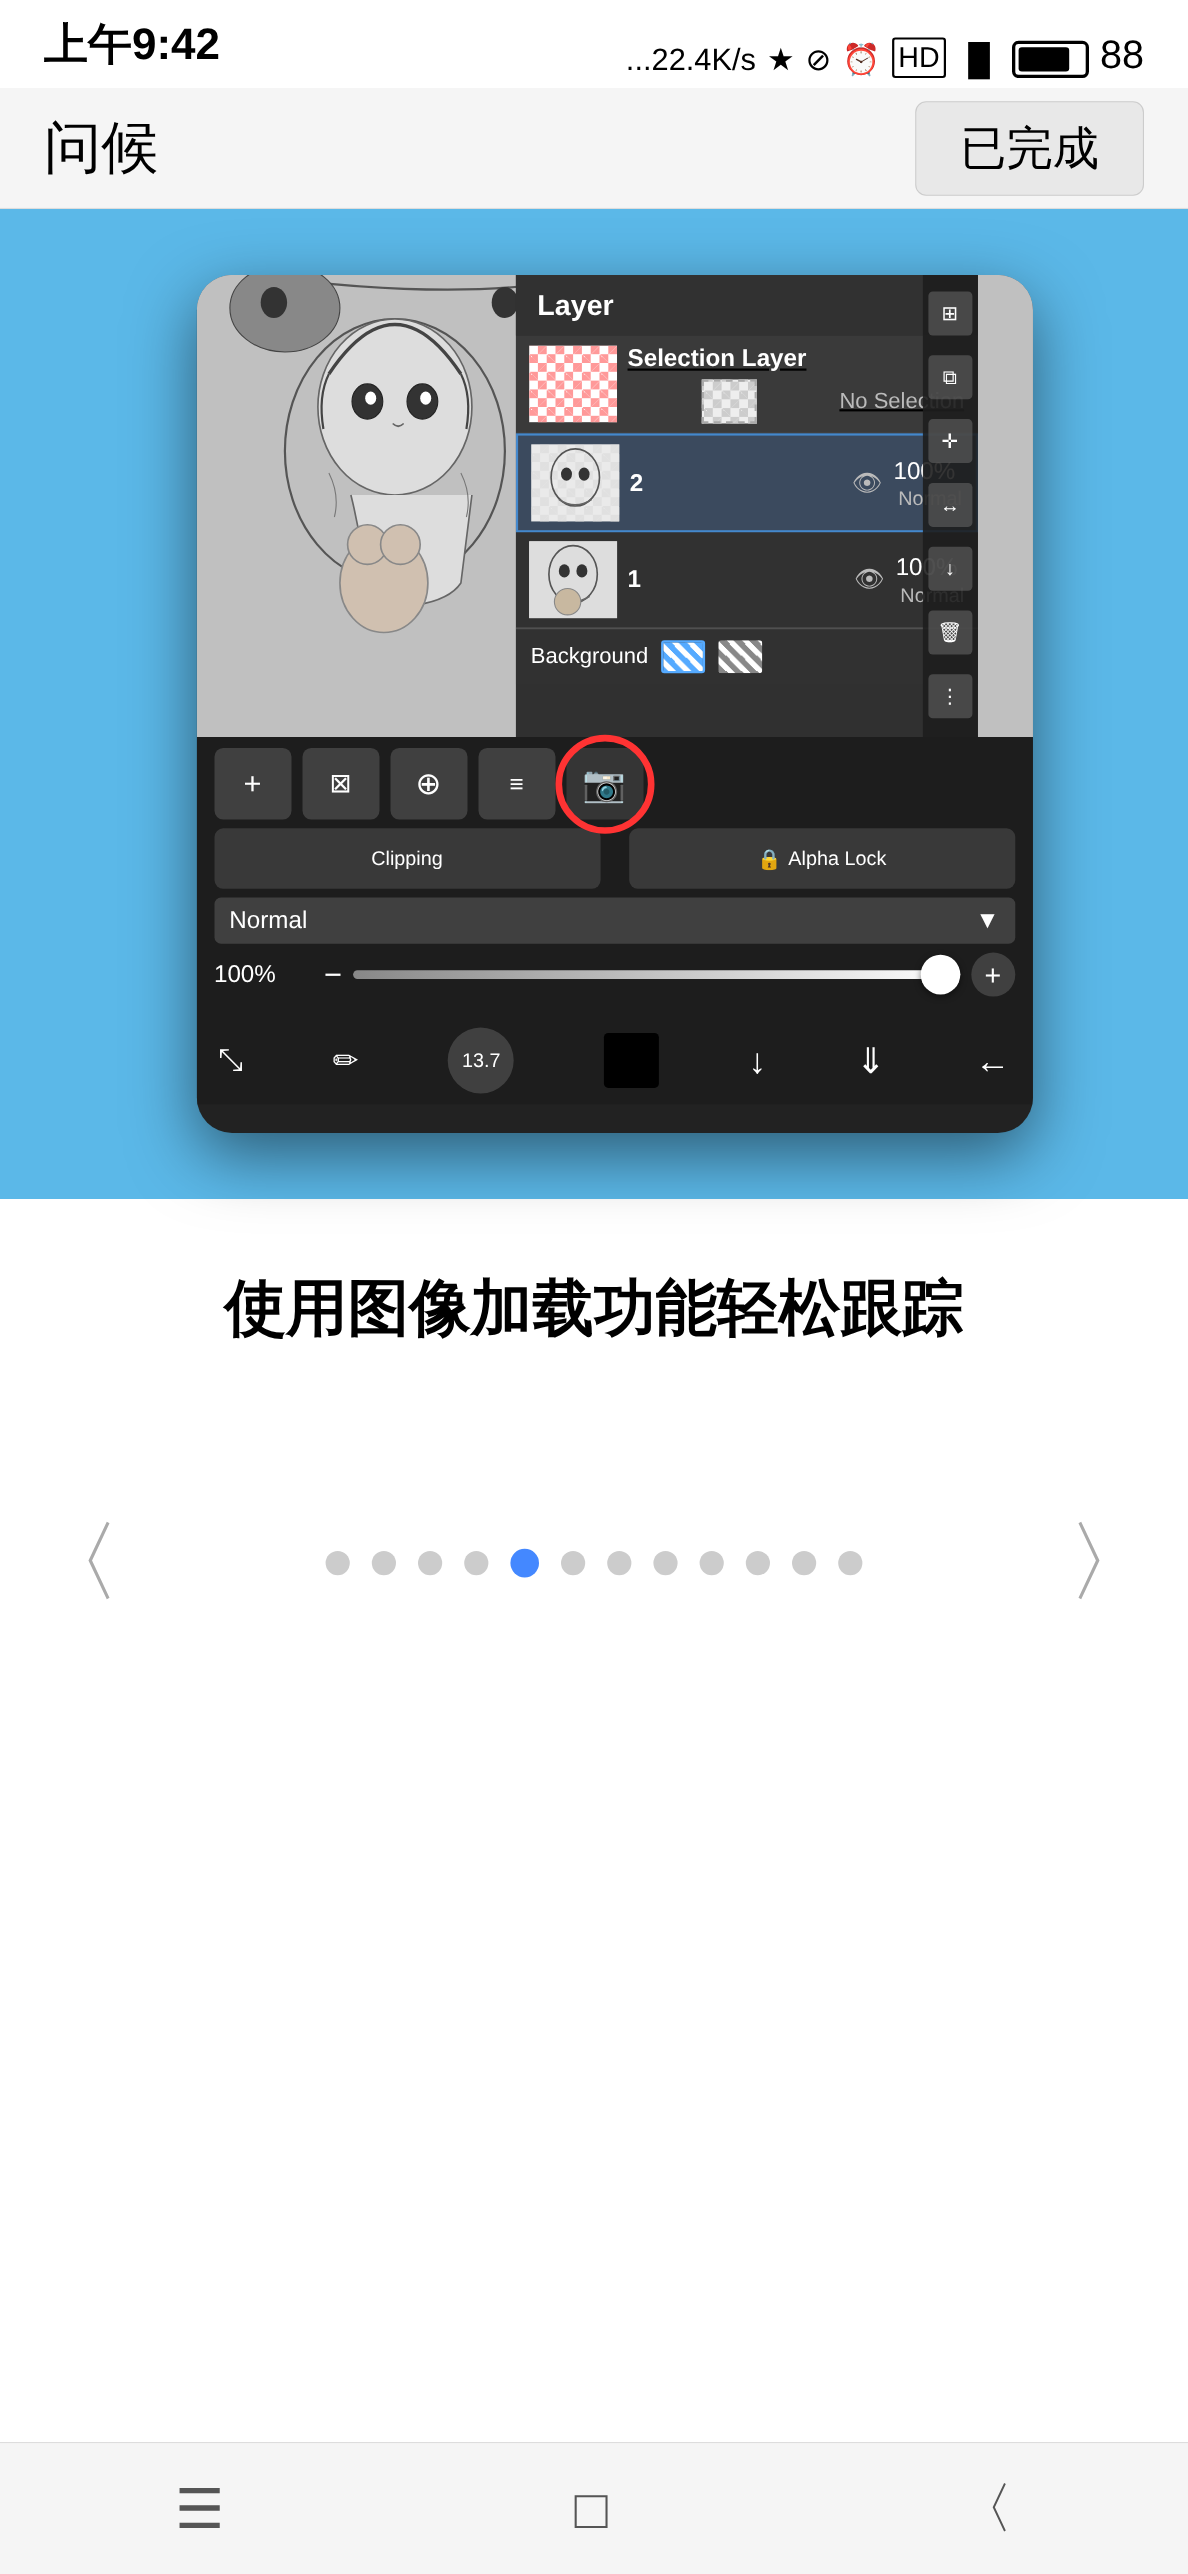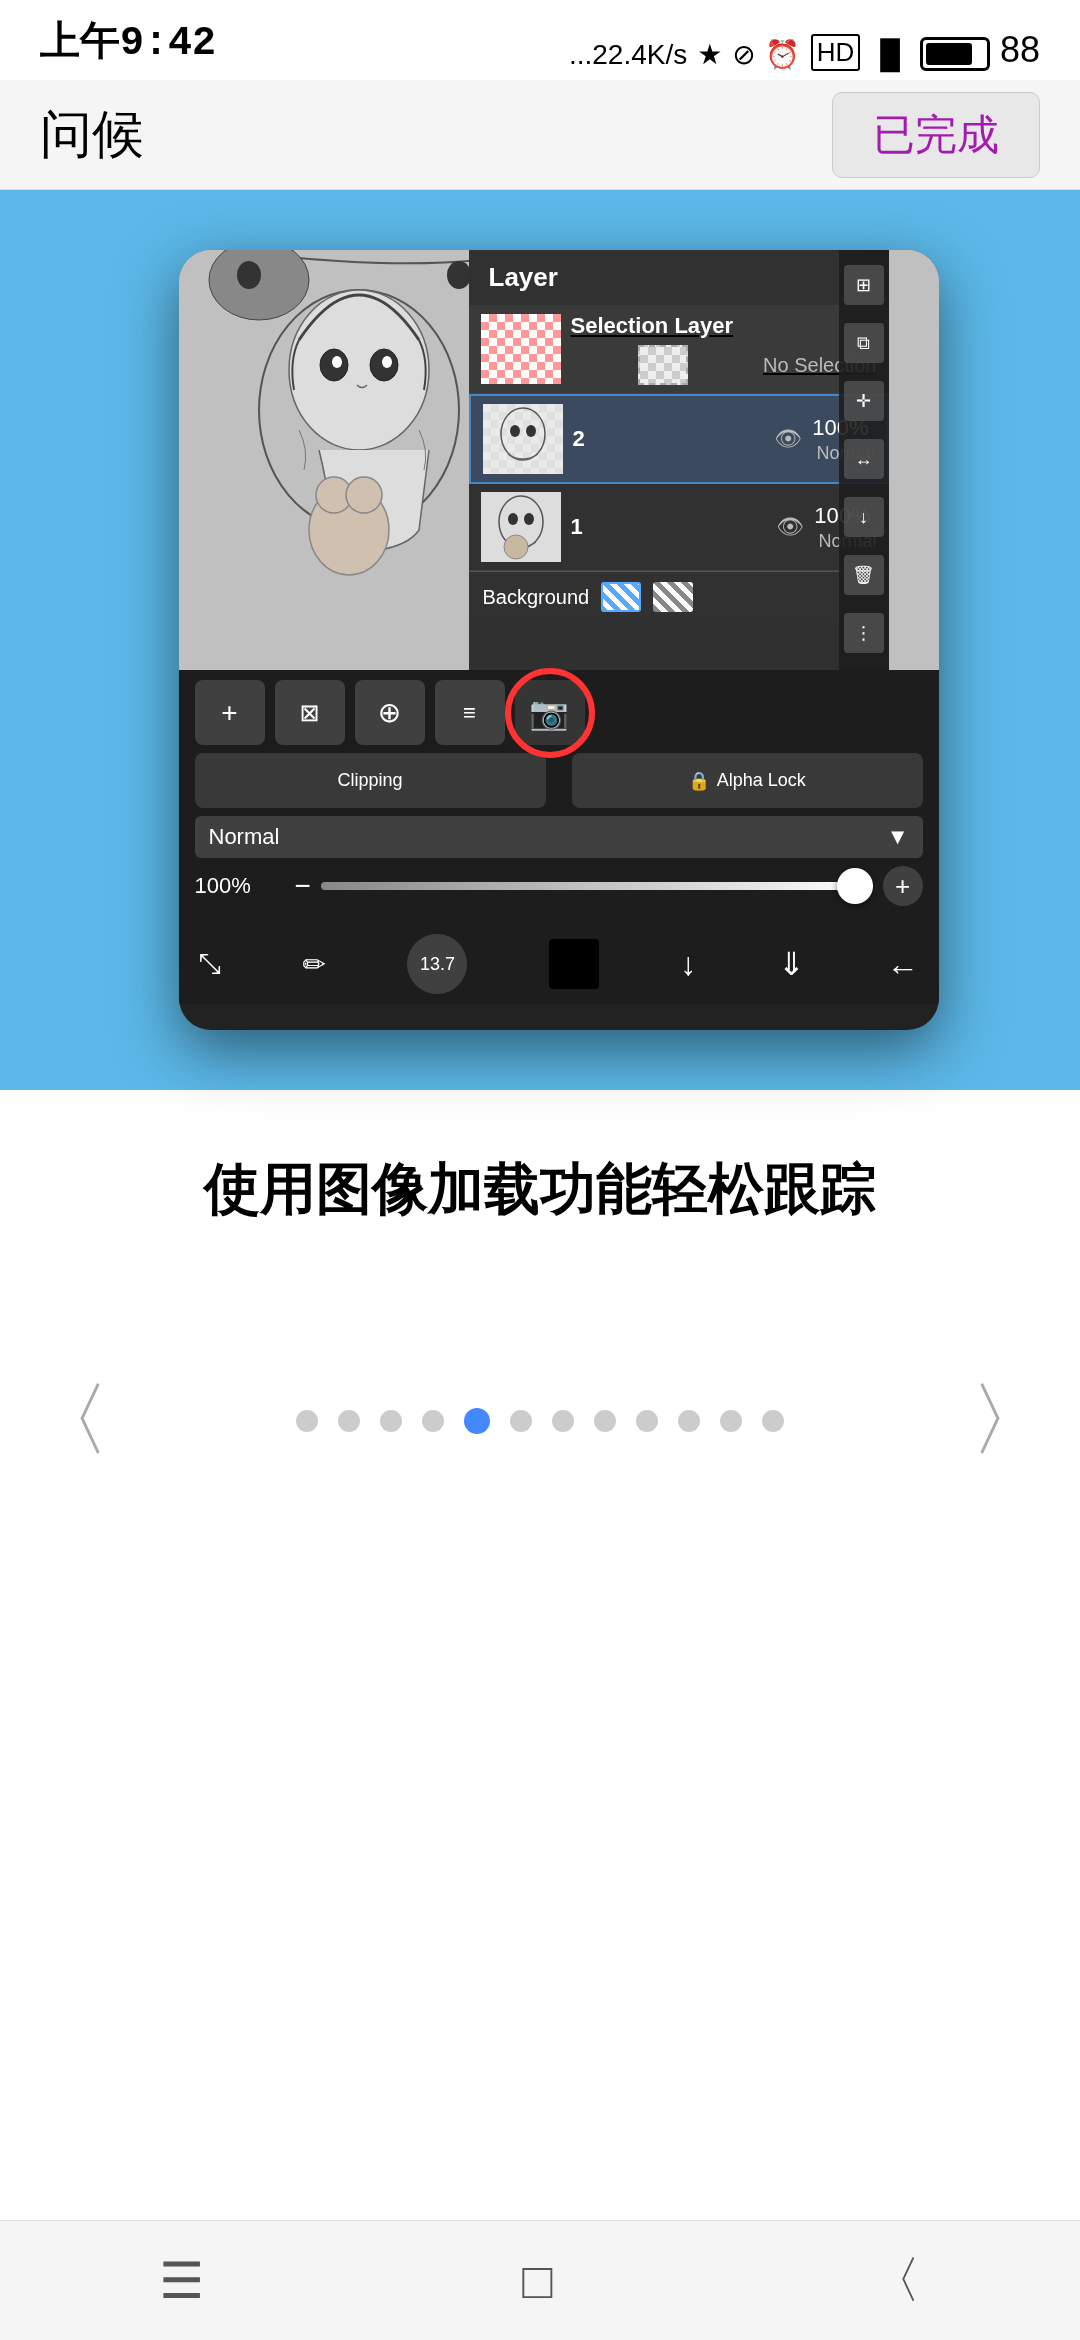--- a/index.html
+++ b/index.html
@@ -20,21 +20,20 @@
       background: #ffffff;
       display: flex;
       align-items: center;
       justify-content: space-between;
       padding: 0 40px;
     }
     .status-time {
       font-size: 40px;
       font-weight: 600;
       color: #000;
-      font-family: Liberation Mono, monospace;
     }
     .status-icons {
       font-size: 30px;
       color: #000;
       display: flex;
       align-items: flex-end;
       gap: 10px;
     }
     .battery-icon {
       border: 3px solid #000;
@@ -68,21 +67,21 @@
       font-size: 52px;
       font-weight: 400;
       color: #000;
     }
     .header-done-btn {
       background: #e8e8e8;
       border: 1px solid #ccc;
       border-radius: 10px;
       padding: 14px 40px;
       font-size: 42px;
-      color: #a21caf;
+      color: #000000;
       cursor: pointer;
     }
 
     
     .main-content {
       width: 100%;
       background: #fff;
       display: flex;
       flex-direction: column;
       align-items: center;

